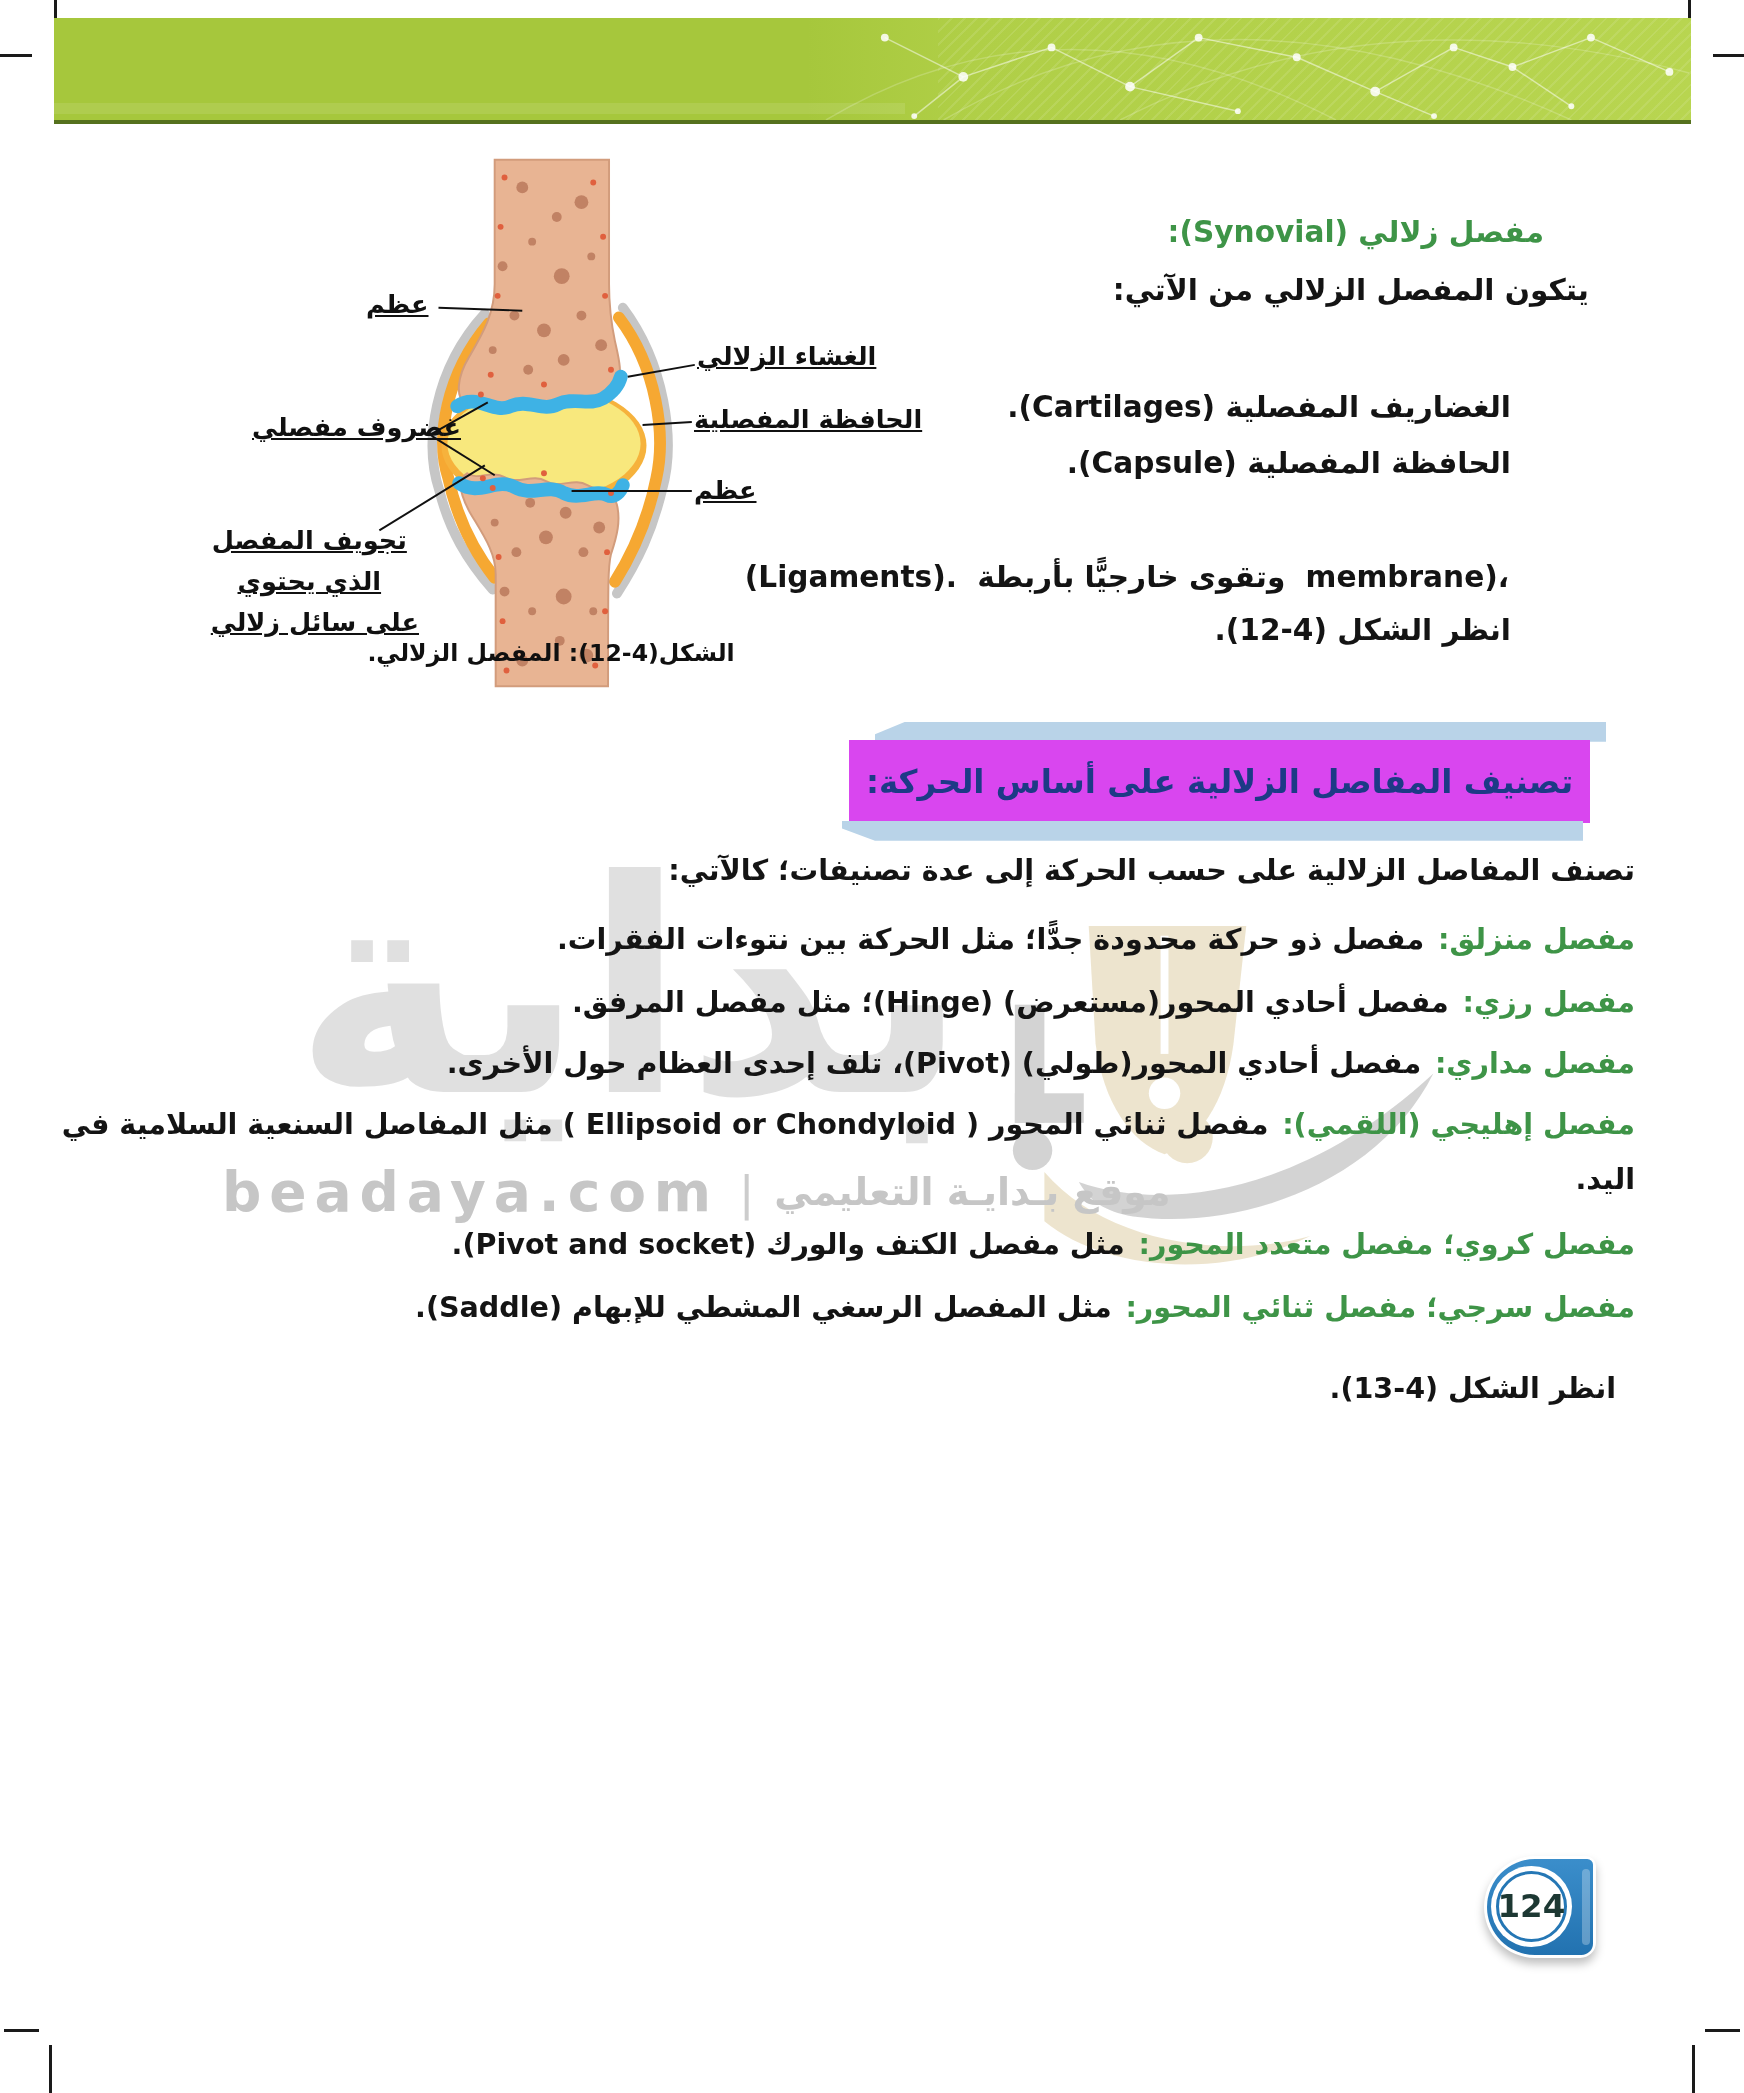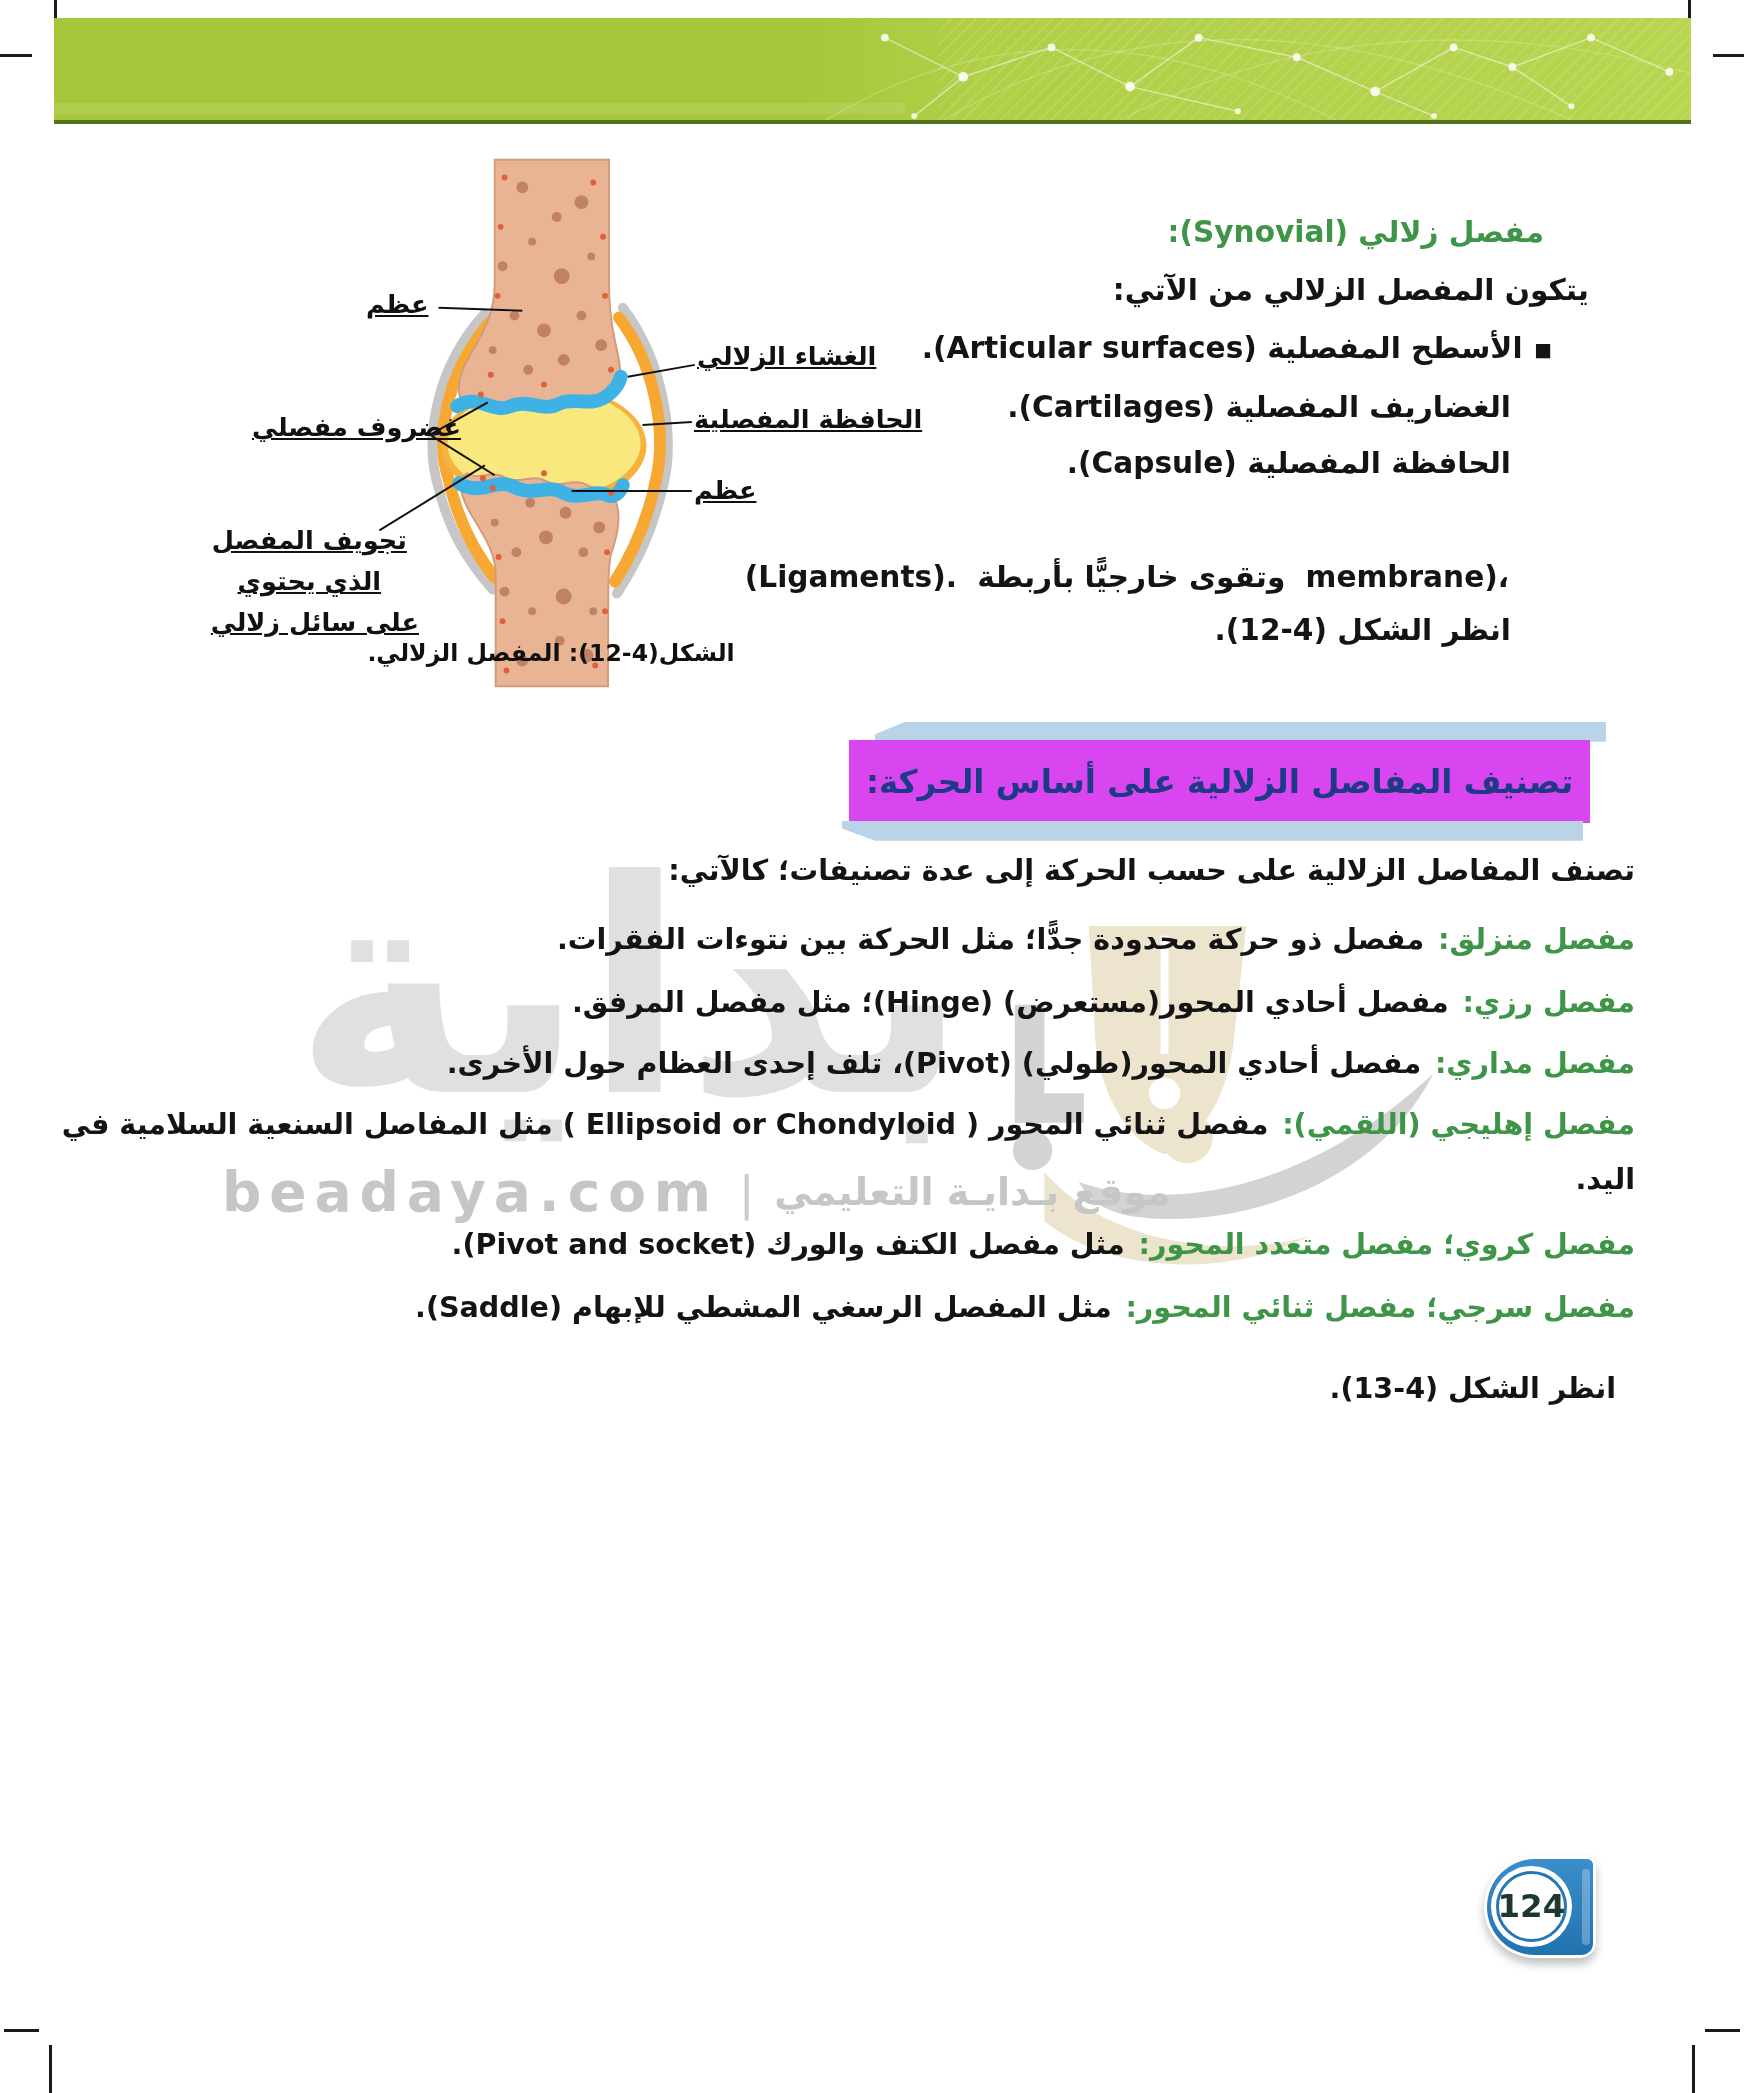--- a/index.html
+++ b/index.html
@@ -245,23 +245,20 @@
     <div class="fig-label" id="fig-cavity" style="left:13.8px;top:372px;">
       <div>تجويف المفصل</div>
       <div>الذي يحتوي</div>
       <div>على سائل زلالي</div>
     </div>
     <div id="fig-caption" dir="rtl">الشكل(4-12): المفصل الزلالي.</div>
   </div>
 
   <div class="rline green" style="right:201px;top:215px;">مفصل زلالي (Synovial):</div>
   <div class="rline" style="right:156px;top:273px;">يتكون المفصل الزلالي من الآتي:</div>
-  <div class="rline" style="right:193px;top:331px;">
-    <span class="bullet">■</span><span>الأسطح المفصلية (Articular surfaces).</span>
-  </div>
   <div class="rline" style="right:234px;top:390px;">الغضاريف المفصلية (Cartilages).</div>
   <div class="rline" style="right:234px;top:446px;">الحافظة المفصلية (Capsule).</div>
   <div class="rline" style="right:236px;top:560px;">
     <span class="en">membrane)،</span>
     <span class="gap-r">وتقوى خارجيًّا بأربطة</span>
     <span class="en gap-r">(Ligaments).</span>
   </div>
   <div class="rline" style="right:234px;top:613px;">انظر الشكل (4-12).</div>
 
   <div id="banner-ribbon-top"></div>

